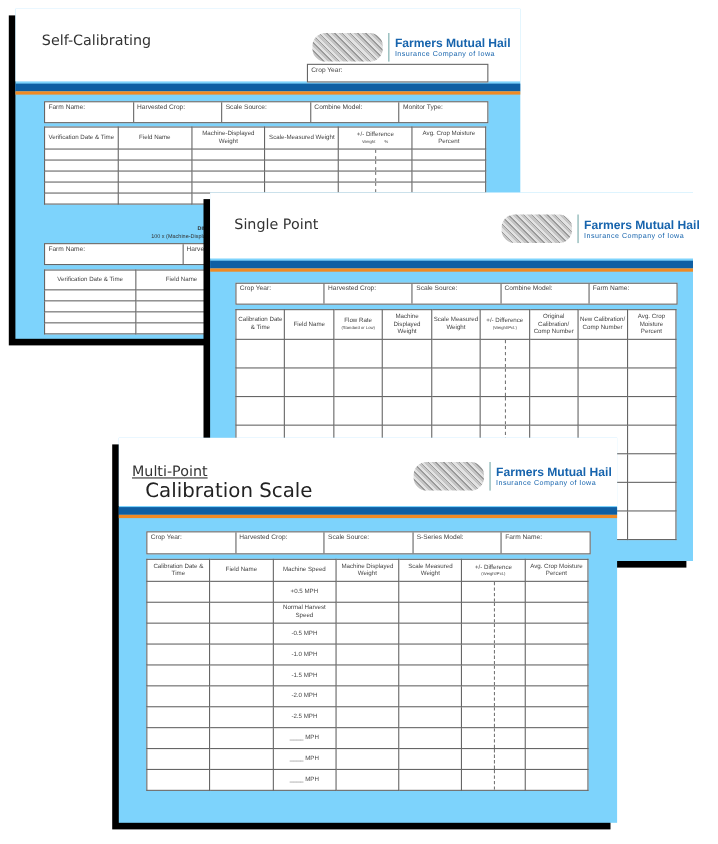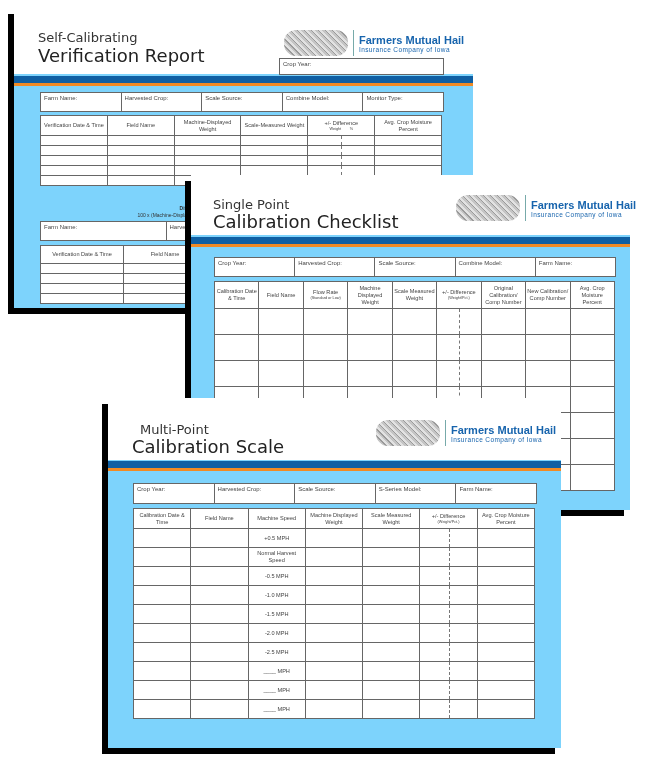--- a/index.html
+++ b/index.html
@@ -25,21 +25,20 @@
   .diffcol::after { content:""; position:absolute; top:0; bottom:0; left:50%; border-left:1px dashed #777; }
   .cropyear { position:absolute; border:1px solid #666; background:#fff; font-size:6px; padding:2px 3px; color:#444; }
   .note { position:absolute; font-size:5px; color:#333; text-align:right; white-space:nowrap; }
 </style>
 </head>
 <body>
 
 <div class="sheet" style="left:14px;top:8px;width:459px;height:300px;">
   <div class="head" style="height:66px;"></div>
   <div class="title-small" style="left:24px;top:22px;">Self-Calibrating</div>
-  <div class="title-big" style="left:24px;top:37px;">Verification Report</div>
   <div class="logo" style="left:270px;top:22px;">
     <div class="seal"></div>
     <div class="logo-sep"></div>
     <div class="logo-text">
       <div class="l1">Farmers Mutual Hail</div>
       <div class="l2">Insurance Company of Iowa</div>
     </div>
   </div>
   <div class="cropyear" style="left:265px;top:50px;width:157px;height:11px;">Crop Year:</div>
   <div class="band-blue" style="top:68px;height:7px;"></div>
@@ -140,21 +139,20 @@
           <td></td>
           <td></td>
         </tr>
   </tbody>
     </table>
 </div>
 
 <div class="sheet" style="left:191px;top:175px;width:439px;height:335px;">
   <div class="head" style="height:60px;"></div>
   <div class="title-small" style="left:22px;top:22px;">Single Point</div>
-  <div class="title-big" style="left:22px;top:36px;">Calibration Checklist</div>
   <div class="logo" style="left:265px;top:20px;">
     <div class="seal"></div>
     <div class="logo-sep"></div>
     <div class="logo-text">
       <div class="l1">Farmers Mutual Hail</div>
       <div class="l2">Insurance Company of Iowa</div>
     </div>
   </div>
   <div class="band-blue" style="top:62px;height:7px;"></div>
   <div class="band-orange" style="top:69px;height:3px;"></div>
@@ -256,21 +254,21 @@
           <td></td>
           <td></td>
           <td></td>
         </tr>
   </tbody>
     </table>
 </div>
 
 <div class="sheet" style="left:108px;top:398px;width:453px;height:350px;">
   <div class="head" style="height:62px;"></div>
-  <div class="title-small" style="left:32px;top:24px;">Multi-Point</div>
+  <div class="title-small" style="left:12px;top:24px;text-decoration:underline;">Multi-Point</div>
   <div class="title-big" style="left:24px;top:38px;">Calibration Scale</div>
   <div class="logo" style="left:268px;top:22px;">
     <div class="seal"></div>
     <div class="logo-sep"></div>
     <div class="logo-text">
       <div class="l1">Farmers Mutual Hail</div>
       <div class="l2">Insurance Company of Iowa</div>
     </div>
   </div>
   <div class="band-blue" style="top:63px;height:7px;"></div>

